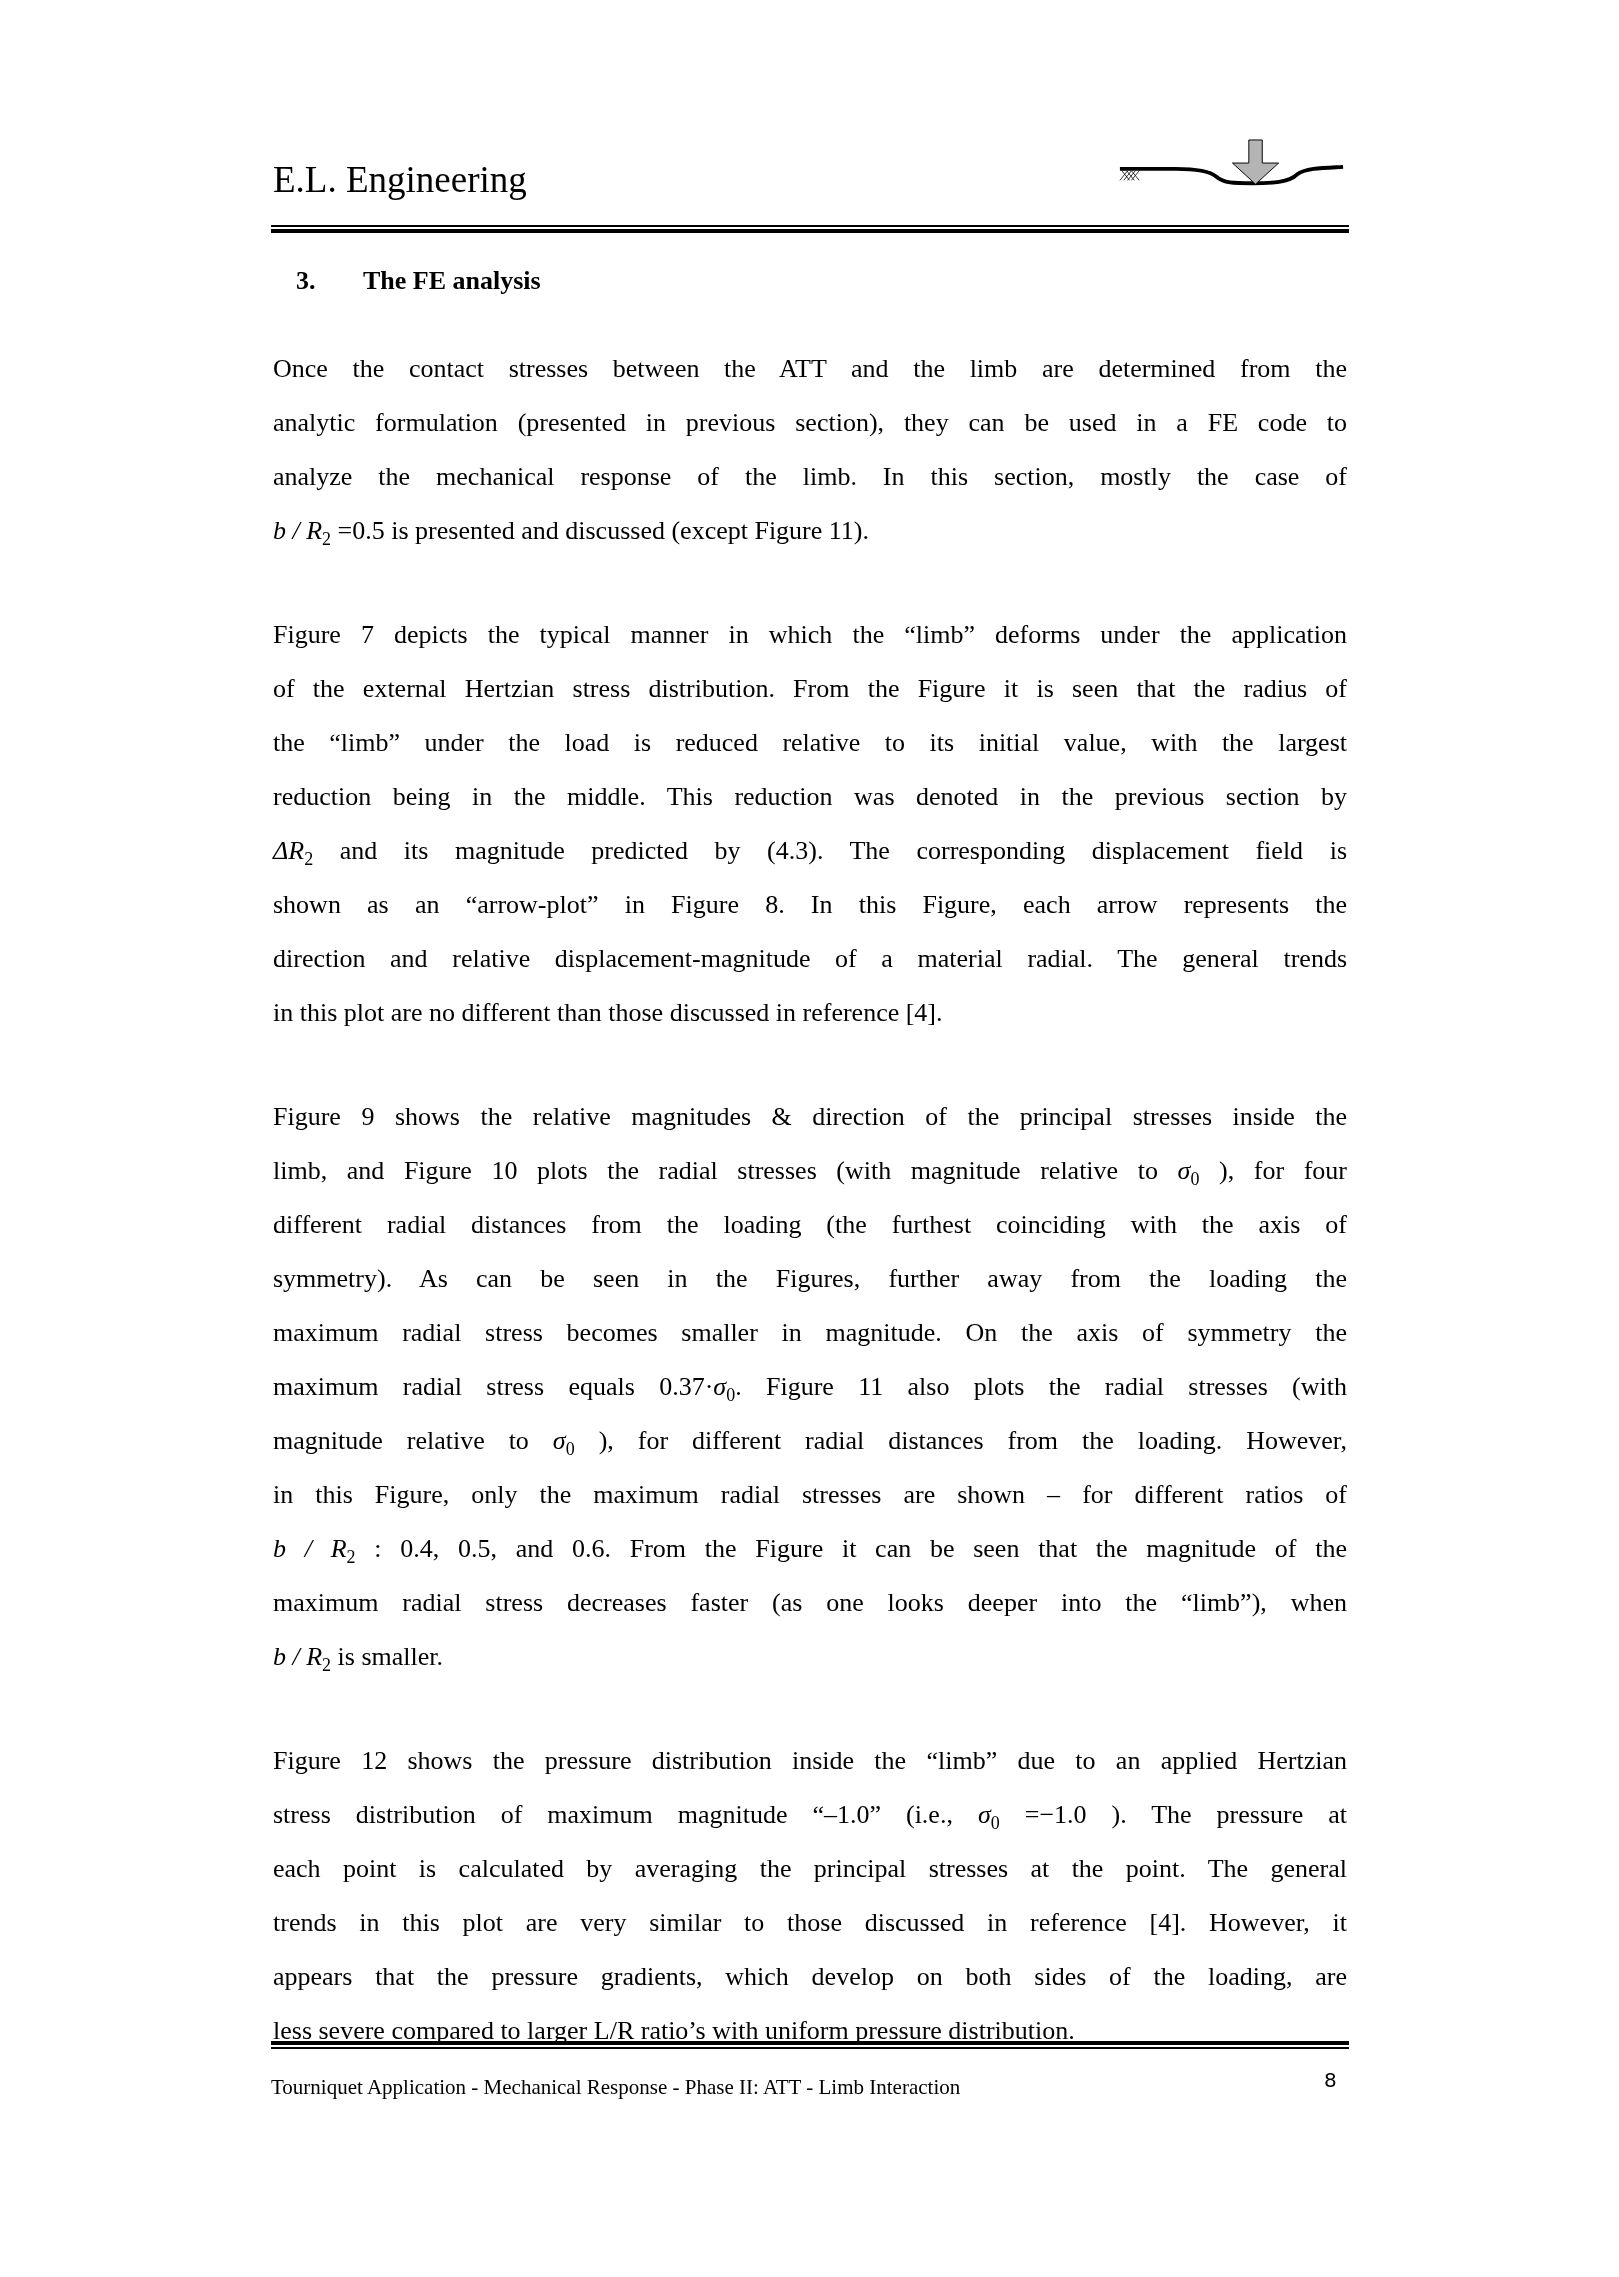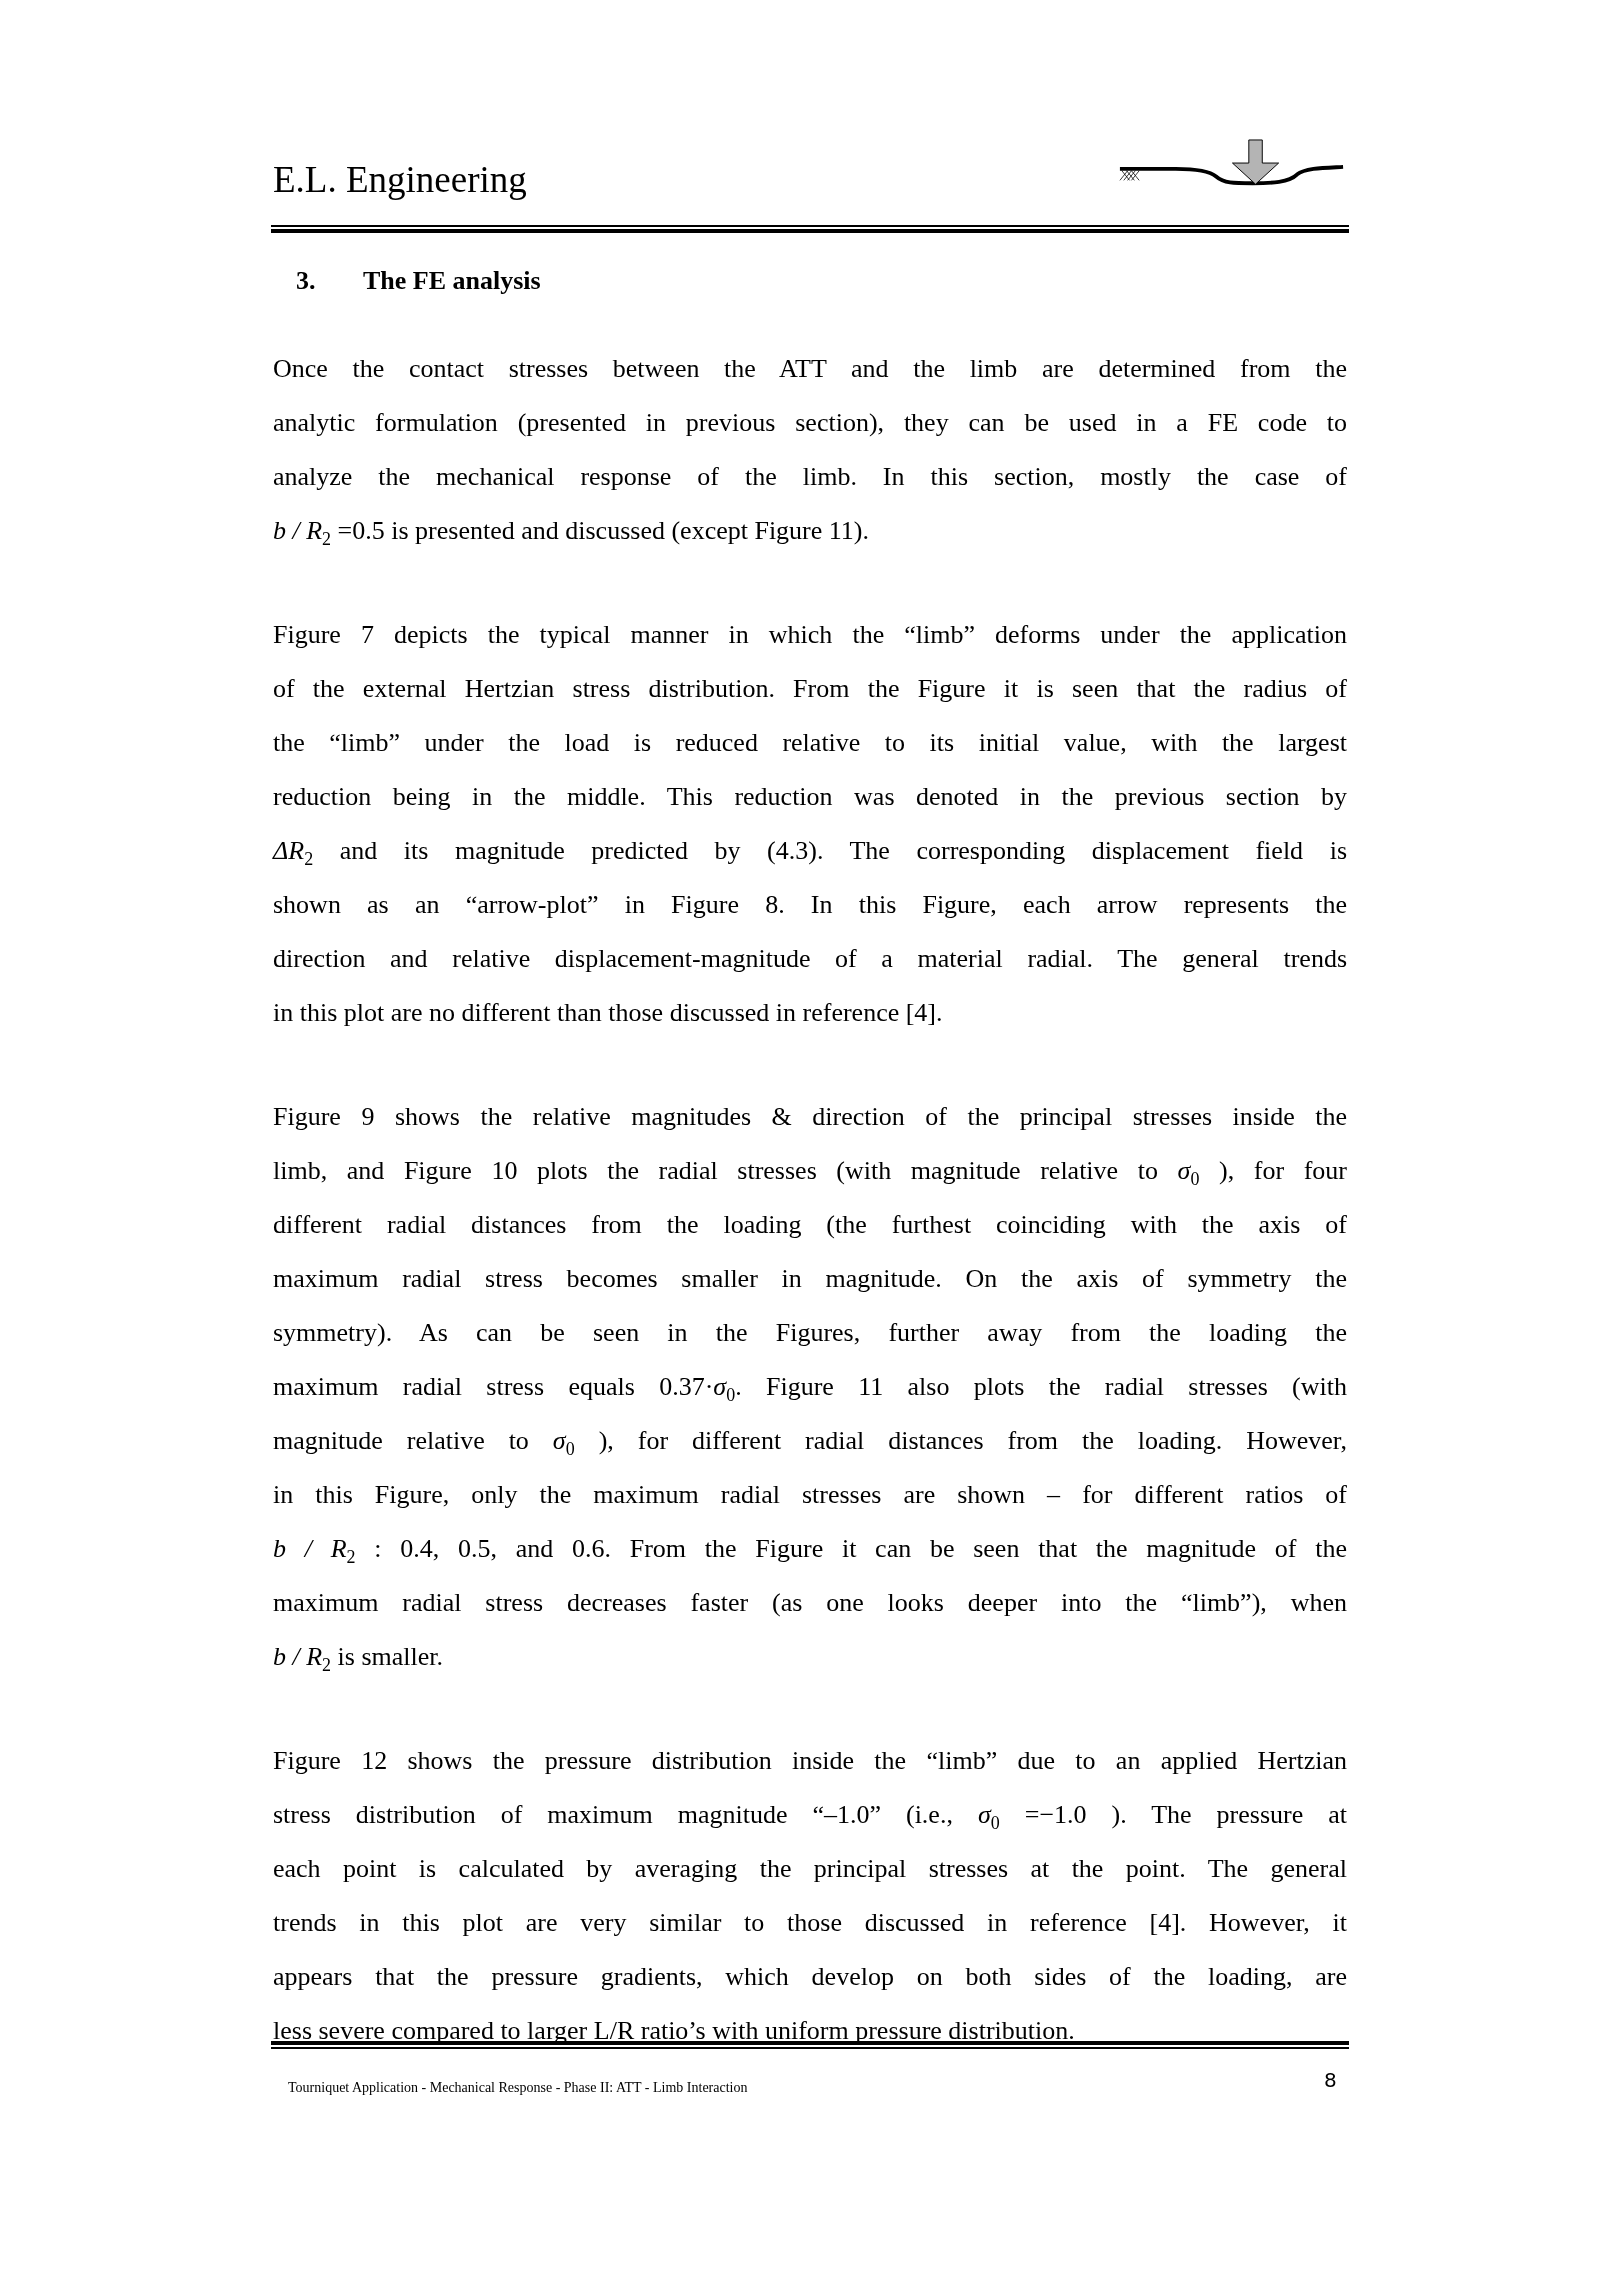--- a/index.html
+++ b/index.html
@@ -21,21 +21,21 @@
   .section-heading .num { display: inline-block; width: 67px; }
 
   .body-text { position: absolute; left: 273px; top: 342px; width: 1074px; font-size: 26px; }
   .para { margin: 0 0 1.9px 0; line-height: 54px; text-align: justify; text-align-last: left; }
   .para + .para { margin-top: 0; }
   .line { display: block; height: 54px; white-space: nowrap; text-align: justify; text-align-last: justify; }
   .line.last { text-align-last: left; }
   .m { font-style: italic; }
   .sub { font-size: 18px; vertical-align: -5.8px; font-style: normal; }
 
-  .footer-text { position: absolute; left: 288px; top: 2074px; font-size: 14px; line-height: 27px; white-space: nowrap; }
+  .footer-text { position: absolute; left: 271px; top: 2074px; font-size: 21px; line-height: 27px; white-space: nowrap; }
   .page-number { position: absolute; left: 1324px; top: 2068px; font-family: "DejaVu Sans", "Liberation Sans", sans-serif;
                  font-size: 20px; line-height: 25px; }
 </style>
 </head>
 <body>
 
 <div class="page">
 
   <div class="header-title">E.L. Engineering</div>
 
@@ -80,22 +80,22 @@
         <span class="line">reduction being in the middle. This reduction was denoted in the previous section by</span>
         <span class="line"><span class="m"><span>ΔR</span><span class="sub">2</span></span><span>  and its magnitude predicted by (4.3). The corresponding displacement field is</span></span>
         <span class="line">shown as an “arrow-plot” in Figure 8. In this Figure, each arrow represents the</span>
         <span class="line">direction and relative displacement-magnitude of a material radial. The general trends</span>
         <span class="line last">in this plot are no different than those discussed in reference [4].</span>
       </div>
       <div class="para" style="margin-top: 50px;">
         <span class="line">Figure 9 shows the relative magnitudes &amp; direction of the principal stresses inside the</span>
         <span class="line"><span>limb, and Figure 10 plots the radial stresses (with magnitude relative to </span><span class="m"><span>σ</span><span class="sub">0</span></span><span> ), for four</span></span>
         <span class="line">different radial distances from the loading (the furthest coinciding with the axis of</span>
+        <span class="line">symmetry). As can be seen in the Figures, further away from the loading the</span>
         <span class="line">maximum radial stress becomes smaller in magnitude. On the axis of symmetry the</span>
-        <span class="line">symmetry). As can be seen in the Figures, further away from the loading the</span>
         <span class="line"><span>maximum radial stress equals  0.37·</span><span class="m"><span>σ</span><span class="sub">0</span></span><span>. Figure 11 also plots the radial stresses (with</span></span>
         <span class="line"><span>magnitude relative to </span><span class="m"><span>σ</span><span class="sub">0</span></span><span> ), for different radial distances from the loading. However,</span></span>
         <span class="line">in this Figure, only the maximum radial stresses are shown – for different ratios of</span>
         <span class="line"><span class="m"><span>b / R</span><span class="sub">2</span></span><span> : 0.4, 0.5, and 0.6. From the Figure it can be seen that the magnitude of the</span></span>
         <span class="line">maximum radial stress decreases faster (as one looks deeper into the “limb”), when</span>
         <span class="line last"><span class="m"><span>b / R</span><span class="sub">2</span></span><span>  is smaller.</span></span>
       </div>
       <div class="para" style="margin-top: 50px;">
         <span class="line">Figure 12 shows the pressure distribution inside the “limb” due to an applied Hertzian</span>
         <span class="line"><span>stress distribution of maximum magnitude “–1.0” (i.e.,  </span><span class="m"><span>σ</span><span class="sub">0</span></span><span> =−1.0 ). The pressure at</span></span>

